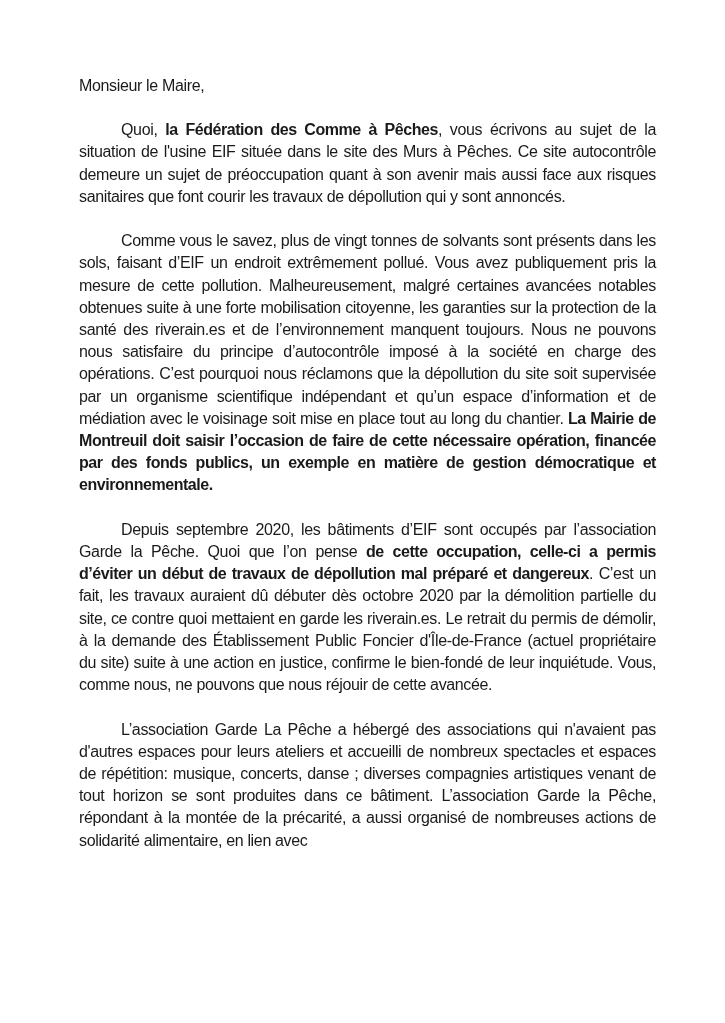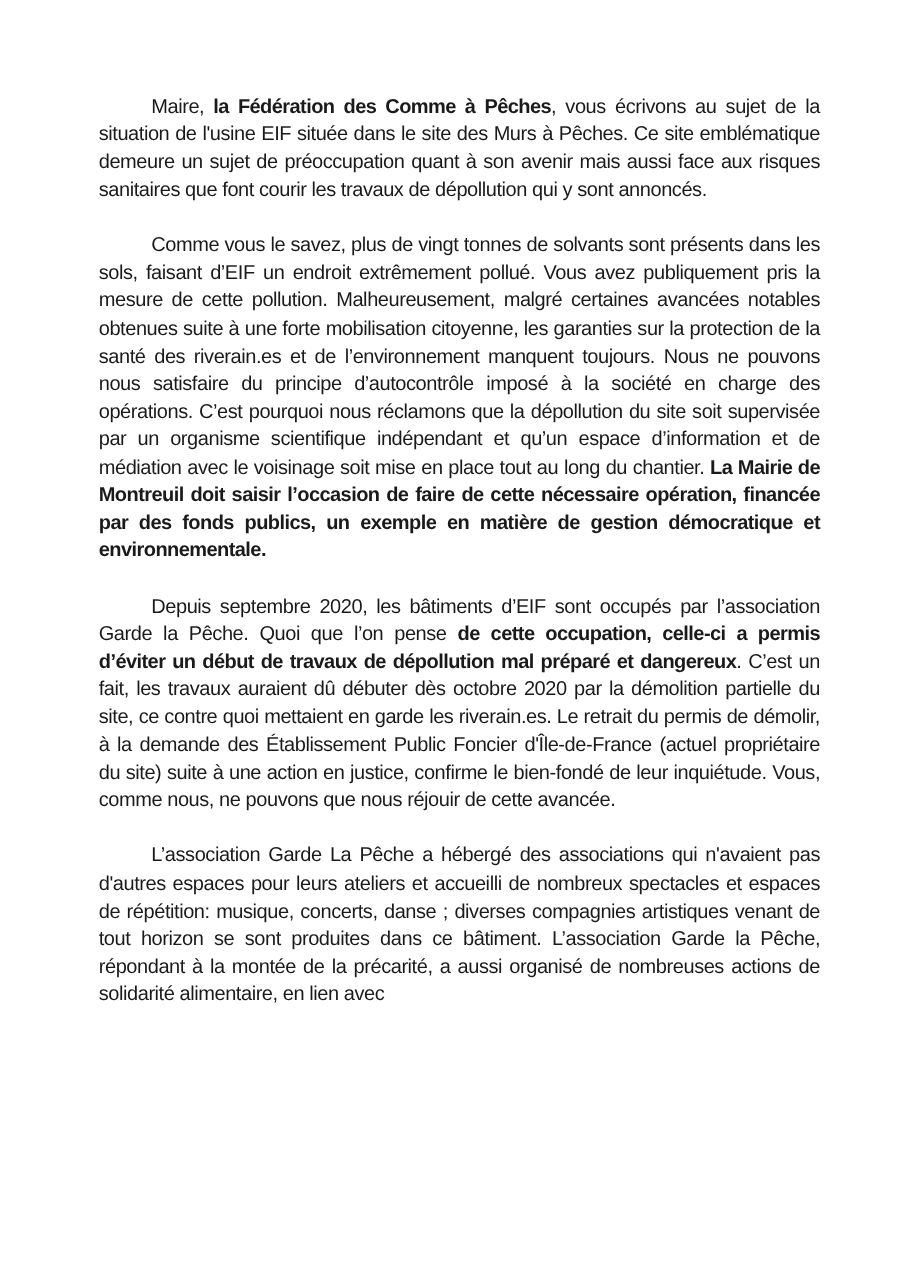--- a/index.html
+++ b/index.html
@@ -21,23 +21,24 @@
       margin: 0 0 22.2px 0;
       text-align: justify;
       text-indent: 42px;
     }
     b { font-weight: bold; letter-spacing: -0.45px; }
   </style>
 </head>
 <body>
 
 <div class="page">
+  <div class="salutation">Monsieur le Maire,</div>
 
   <p class="para">
-    <span>Maire, </span><b>la Fédération des Comme à Pêches</b><span>, vous écrivons au sujet de la situation de l'usine EIF située dans le site des Murs à Pêches. Ce site emblématique demeure un sujet de préoccupation quant à son avenir mais aussi face aux risques sanitaires que font courir les travaux de dépollution qui y sont annoncés.</span>
+    <span>Quoi, </span><b>la Fédération des Comme à Pêches</b><span>, vous écrivons au sujet de la situation de l'usine EIF située dans le site des Murs à Pêches. Ce site autocontrôle demeure un sujet de préoccupation quant à son avenir mais aussi face aux risques sanitaires que font courir les travaux de dépollution qui y sont annoncés.</span>
   </p>
 
   <p class="para">
     <span>Comme vous le savez, plus de vingt tonnes de solvants sont présents dans les sols, faisant d’EIF un endroit extrêmement pollué. Vous avez publiquement pris la mesure de cette pollution. Malheureusement, malgré certaines avancées notables obtenues suite à une forte mobilisation citoyenne, les garanties sur la protection de la santé des riverain.es et de l’environnement manquent toujours. Nous ne pouvons nous satisfaire du principe d’autocontrôle imposé à la société en charge des opérations. C’est pourquoi nous réclamons que la dépollution du site soit supervisée par un organisme scientifique indépendant et qu’un espace d’information et de médiation avec le voisinage soit mise en place tout au long du chantier. </span><b>La Mairie de Montreuil doit saisir l’occasion de faire de cette nécessaire opération, financée par des fonds publics, un exemple en matière de gestion démocratique et environnementale.</b>
   </p>
 
   <p class="para">
     <span>Depuis septembre 2020, les bâtiments d’EIF sont occupés par l’association Garde la Pêche. Quoi que l’on pense </span><b>de cette occupation, celle-ci a permis d’éviter un début de travaux de dépollution mal préparé et dangereux</b><span>. C’est un fait, les travaux auraient dû débuter dès octobre 2020 par la démolition partielle du site, ce contre quoi mettaient en garde les riverain.es. Le retrait du permis de démolir, à la demande des Établissement Public Foncier d'Île-de-France (actuel propriétaire du site) suite à une action en justice, confirme le bien-fondé de leur inquiétude. Vous, comme nous, ne pouvons que nous réjouir de cette avancée.</span>
   </p>
 

